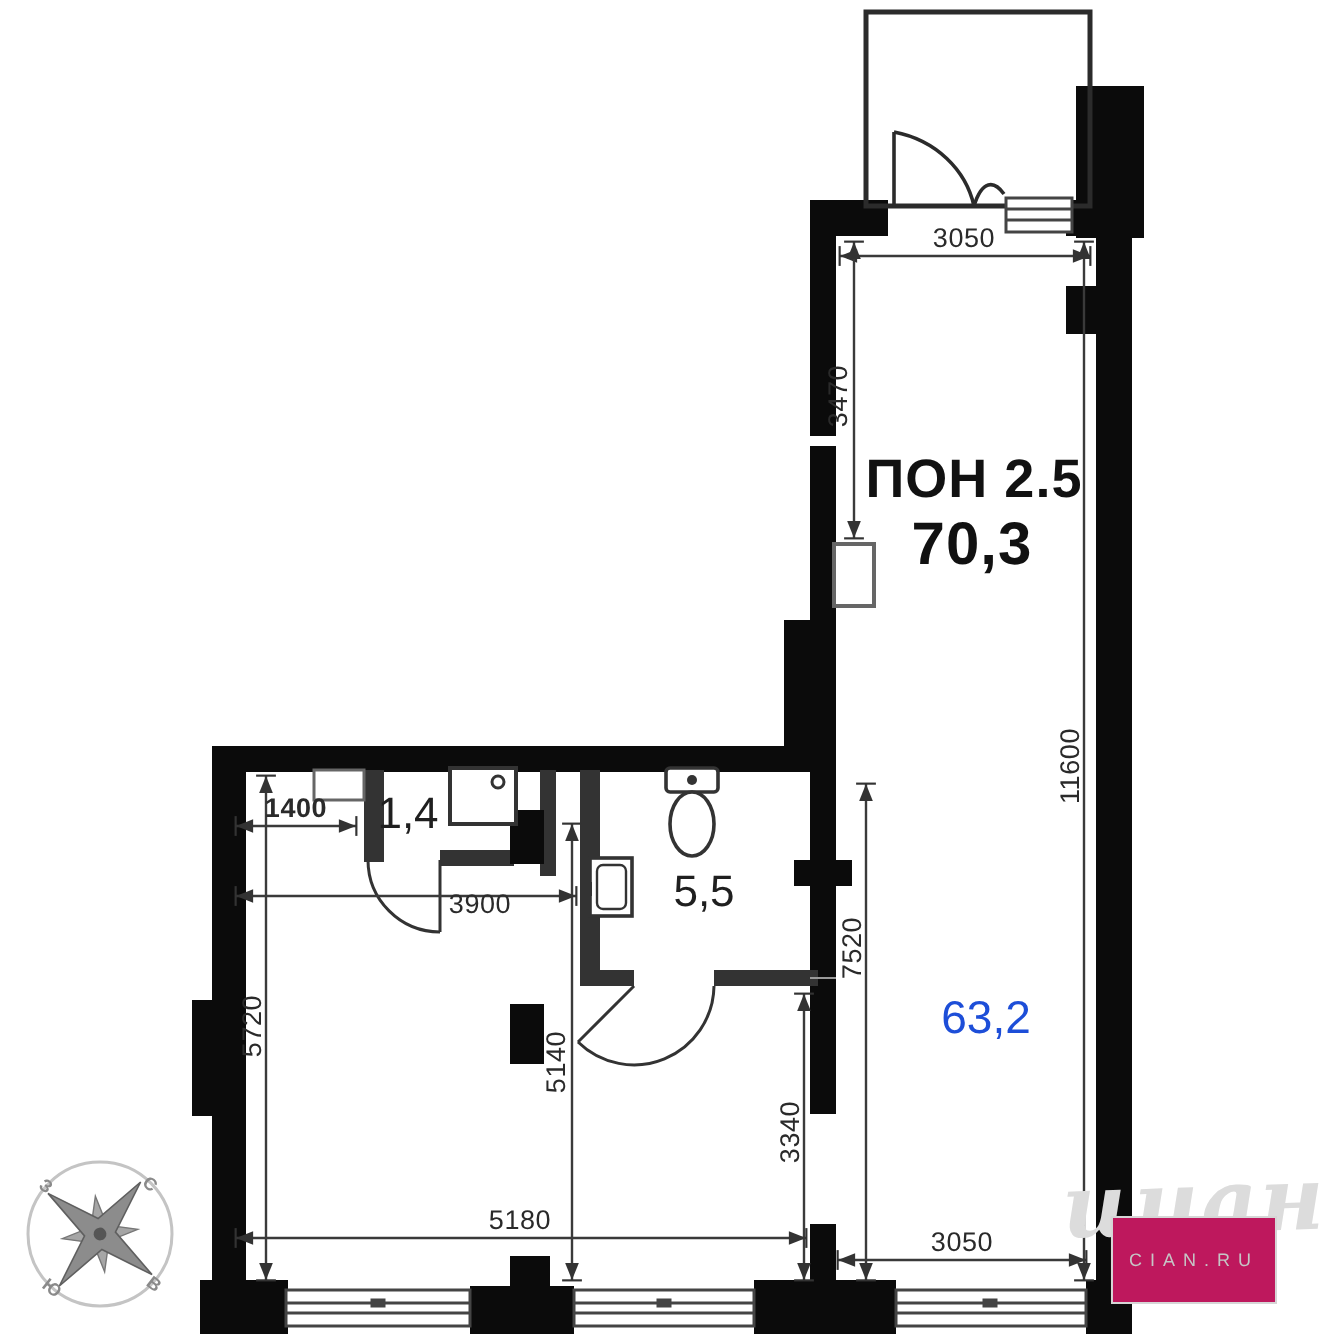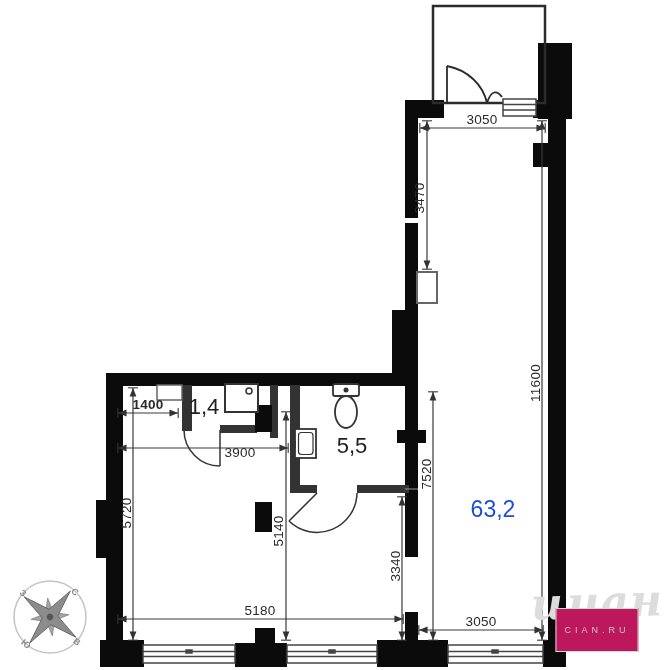--- a/index.html
+++ b/index.html
@@ -147,20 +147,22 @@
     <g>
       <circle cx="50" cy="617" r="36" fill="rgba(255,255,255,0.6)" stroke="#c4c4c4" stroke-width="1.5"></circle>
       <g transform="rotate(38 50 617)">
         <path d="M50,598 L54,613 L69,617 L54,621 L50,636 L46,621 L31,617 L46,613 Z" transform="rotate(45 50 617)" fill="#a6a6a6" stroke="#777" stroke-width="0.7"></path>
         <path d="M50,584 L55.5,611.5 L83,617 L55.5,622.5 L50,650 L44.5,622.5 L17,617 L44.5,611.5 Z" fill="#8c8c8c" stroke="#5f5f5f" stroke-width="0.8"></path>
         <circle cx="50" cy="617" r="3.2" fill="#555"></circle>
       </g>
     </g>
   </svg>
 
+  <div class="lbl unit-name" style="left:487px;top:240px;">ПОН 2.5</div>
+  <div class="lbl unit-area" style="left:486px;top:273px;">70,3</div>
   <div class="lbl area-big" style="left:493px;top:509px;">63,2</div>
   <div class="lbl area" style="left:352px;top:446px;">5,5</div>
   <div class="lbl area" style="left:204px;top:407px;">1,4</div>
 
   <div class="lbl dim" style="left:482px;top:119px;">3050</div>
   <div class="lbl dim v" style="left:419px;top:198px;">3470</div>
   <div class="lbl dim v" style="left:535px;top:383px;">11600</div>
   <div class="lbl dim v" style="left:426px;top:474px;">7520</div>
   <div class="lbl dim v" style="left:395px;top:566px;">3340</div>
   <div class="lbl dim v" style="left:278px;top:531px;">5140</div>

